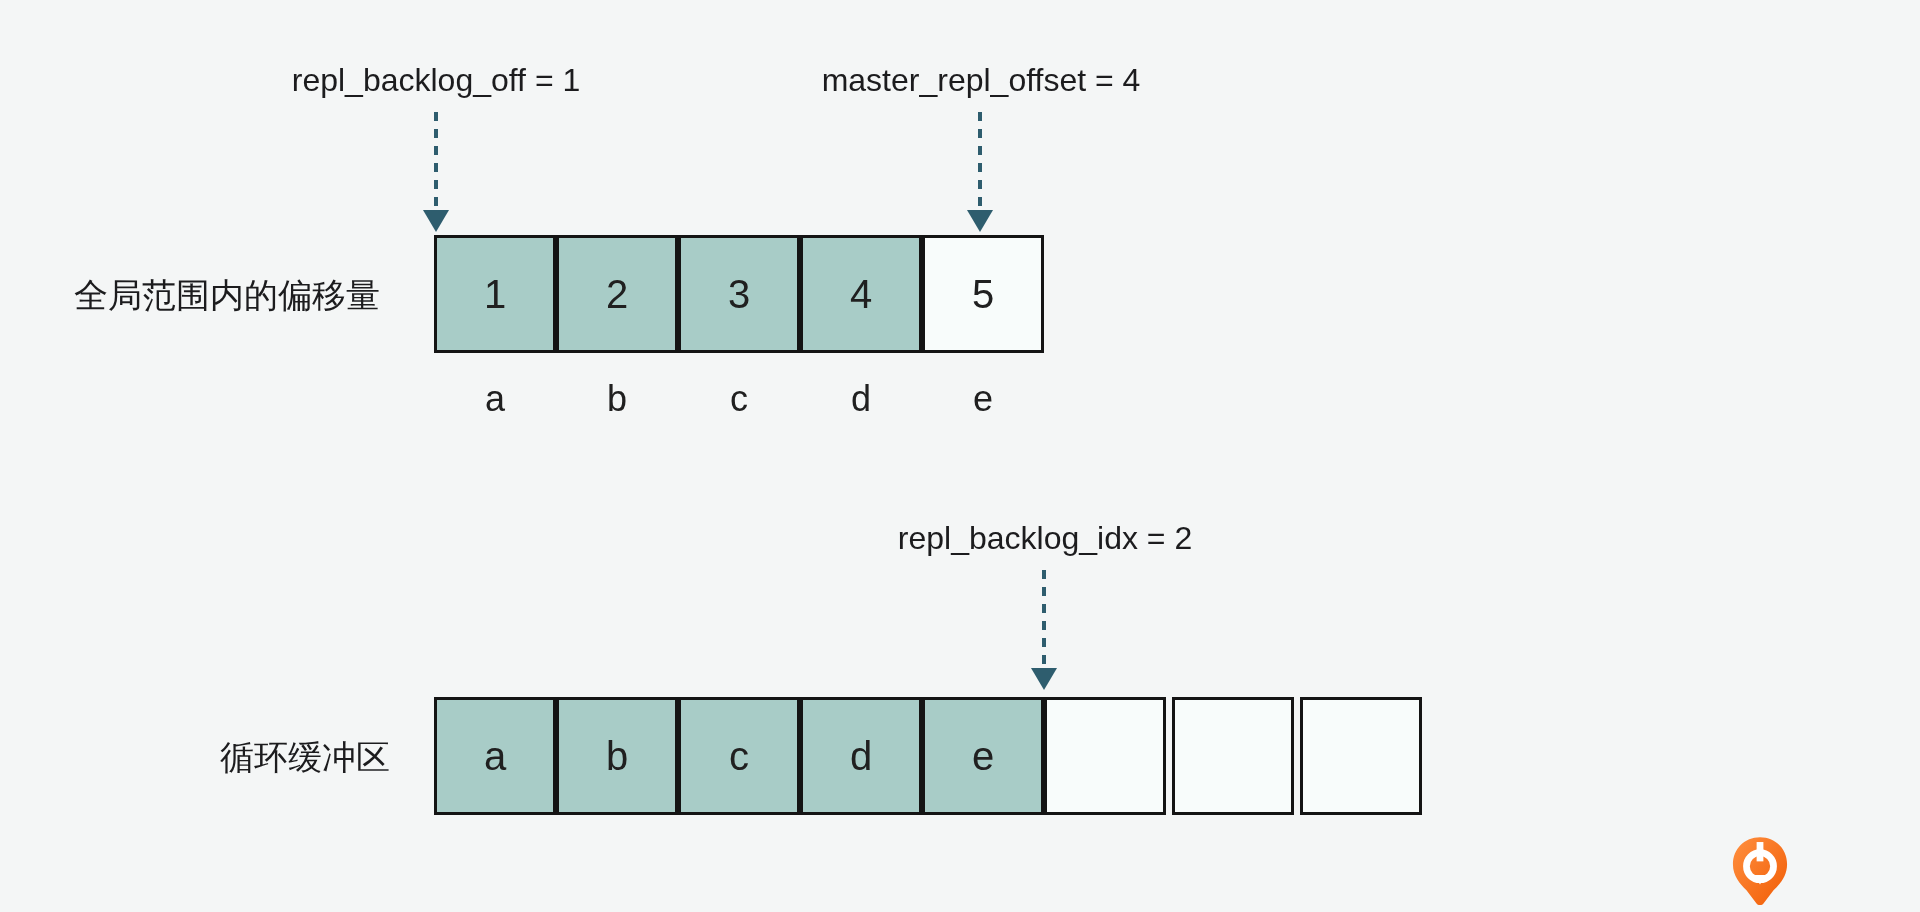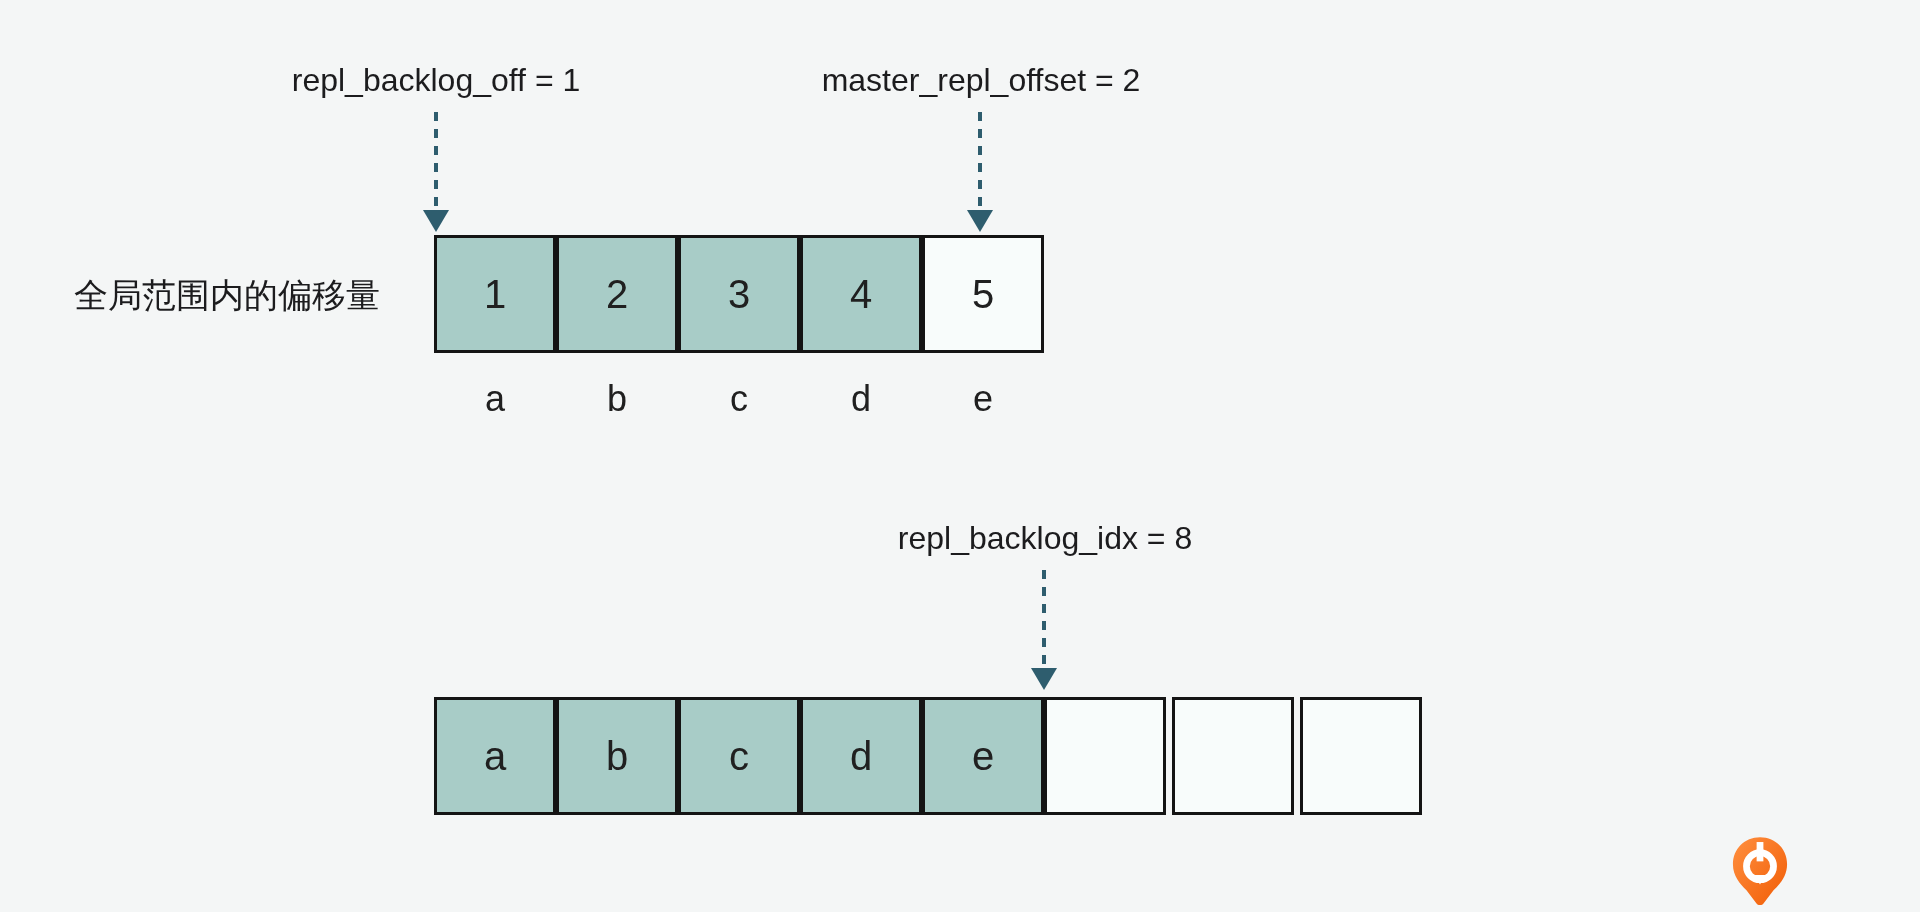--- a/index.html
+++ b/index.html
@@ -43,44 +43,45 @@
 </style>
 </head>
 <body>
 
 <div class="canvas">
 
   <div class="pointer-label" style="left:436px;top:62px;">repl_backlog_off = 1</div>
   <div class="dash-line" style="left:434px;top:112px;height:100px;"></div>
   <div class="arrow-head" style="left:436px;top:210px;"></div>
 
-  <div class="pointer-label" style="left:981px;top:62px;">master_repl_offset = 2</div>
+  <div class="pointer-label" style="left:981px;top:62px;">master_repl_offset = 4</div>
   <div class="dash-line" style="left:978px;top:112px;height:100px;"></div>
   <div class="arrow-head" style="left:980px;top:210px;"></div>
 
   <div class="side-label" style="left:227px;top:296px;text-align:right;">全局范围内的偏移量</div>
   <div class="row" id="top-row" style="left:434px;top:235px;">
       <div class="cell filled">1</div>
       <div class="cell filled">2</div>
       <div class="cell filled">3</div>
       <div class="cell filled">4</div>
       <div class="cell empty">5</div>
     </div>
   <div class="letters" id="top-letters" style="left:434px;top:378px;">
       <div class="letter">a</div>
       <div class="letter">b</div>
       <div class="letter">c</div>
       <div class="letter">d</div>
       <div class="letter">e</div>
     </div>
 
-  <div class="pointer-label" style="left:1045px;top:520px;">repl_backlog_idx = 8</div>
+  <div class="pointer-label" style="left:1045px;top:520px;">repl_backlog_idx = 2</div>
   <div class="dash-line" style="left:1042px;top:570px;height:98px;"></div>
   <div class="arrow-head" style="left:1044px;top:668px;"></div>
 
+  <div class="side-label" style="left:305px;top:758px;">循环缓冲区</div>
   <div class="row" id="bottom-row" style="left:434px;top:697px;">
       <div class="cell filled">a</div>
       <div class="cell filled">b</div>
       <div class="cell filled">c</div>
       <div class="cell filled">d</div>
       <div class="cell filled">e</div>
       <div class="cell empty"></div>
       <div class="cell empty gapped"></div>
       <div class="cell empty gapped"></div>
     </div>

